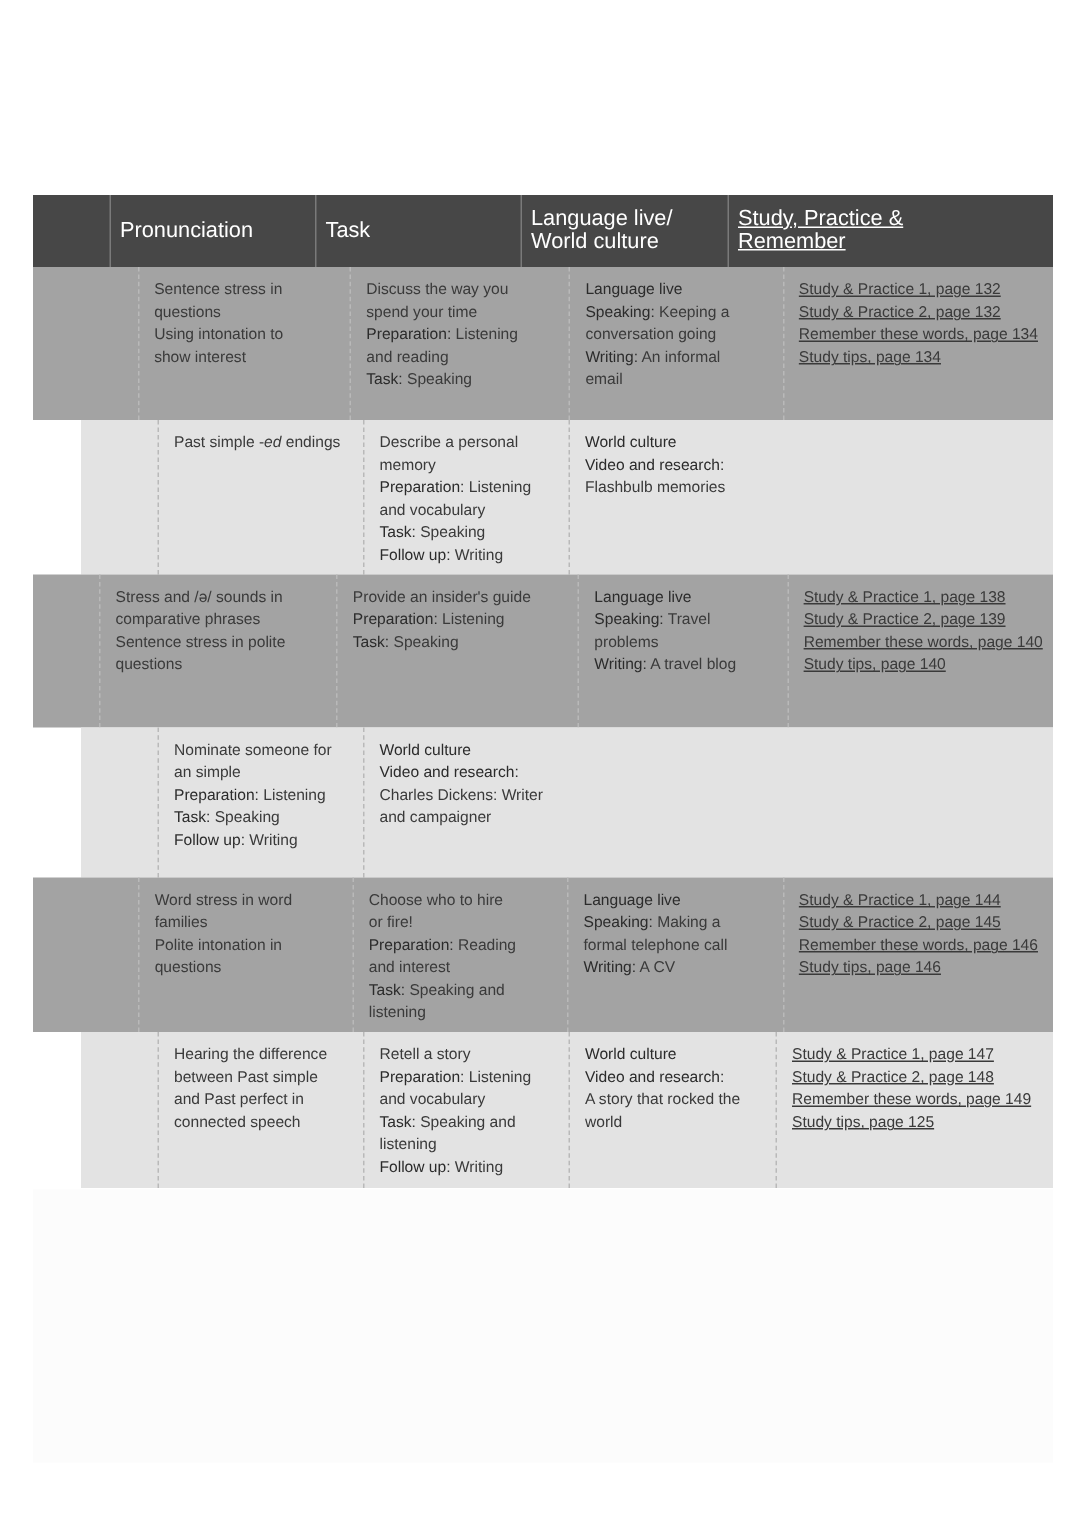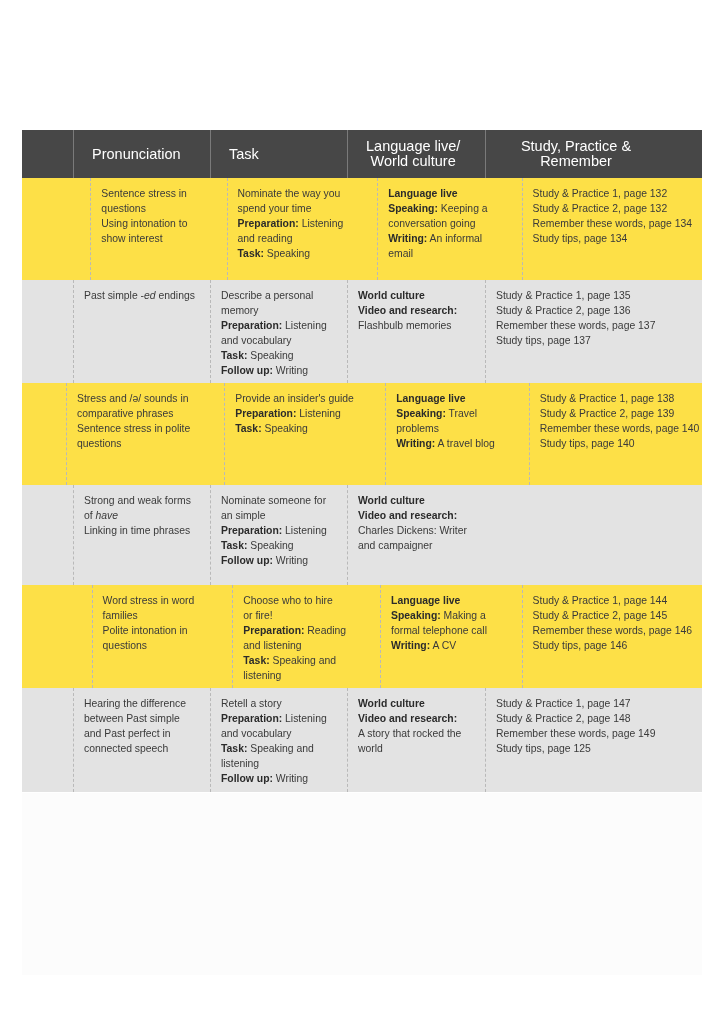--- a/index.html
+++ b/index.html
@@ -36,44 +36,43 @@
   .header-row {
     background: #474747;
     height: 48px;
     color: #ffffff;
   }
   .header-row .cell {
     display: flex;
     align-items: center;
     font-size: 14.5px;
     line-height: 15px;
-    padding: 0 18px;
+    padding: 0 6px;
     border-left: 1px solid #7a7a7a;
     box-sizing: border-box;
-    text-align: center;
   }
   .header-row .cell:first-child { border-left: none; }
   .c0 { width: 51px; }
   .c1 { width: 137px; }
   .c2 { width: 137px; }
   .c3 { width: 138px; }
-  .c4 { width: 181px; }
+  .c4 { width: 181px; text-decoration: underline; }
 
   .body-row .cell {
     box-sizing: border-box;
     padding: 8px 10px 6px 10px;
     font-size: 10.4px;
     line-height: 15.1px;
     border-left: 1px dashed #b9b9b9;
   }
   .body-row .cell:first-child { border-left: none; }
-  .body-row.white { background: #fde047; gap: 24px; }
-  .body-row.gray { background: #e3e3e3; }
+  .body-row.white { background: #a3a3a3; gap: 24px; }
+  .body-row.gray { background: #e3e3e3; margin-left: 32px; }
   .line { display: block; white-space: nowrap; }
-  b { font-weight: bold; color: #2b2b2b; }
+  b { font-weight: normal; color: #2b2b2b; }
   i { font-style: italic; }
 </style>
 </head>
 <body>
 
 <div class="page-panel"></div>
 
 <div class="table">
 
   <div class="row header-row">
@@ -91,21 +90,21 @@
 
   <div class="row body-row white" style="height:102px">
     <div class="cell c0"></div>
     <div class="cell c1">
       <span class="line">Sentence stress in</span>
       <span class="line">questions</span>
       <span class="line">Using intonation to</span>
       <span class="line">show interest</span>
     </div>
     <div class="cell c2">
-      <span class="line"><b></b><span>Nominate the way you</span></span>
+      <span class="line"><b></b><span>Discuss the way you</span></span>
       <span class="line"><b></b><span>spend your time</span></span>
       <span class="line"><b>Preparation:</b><span> Listening</span></span>
       <span class="line"><b></b><span>and reading</span></span>
       <span class="line"><b>Task:</b><span> Speaking</span></span>
     </div>
     <div class="cell c3">
       <span class="line"><b>Language live</b><span></span></span>
       <span class="line"><b>Speaking:</b><span> Keeping a</span></span>
       <span class="line"><b></b><span>conversation going</span></span>
       <span class="line"><b>Writing:</b><span> An informal</span></span>
@@ -130,26 +129,20 @@
       <span class="line"><b>Preparation:</b><span> Listening</span></span>
       <span class="line"><b></b><span>and vocabulary</span></span>
       <span class="line"><b>Task:</b><span> Speaking</span></span>
       <span class="line"><b>Follow up:</b><span> Writing</span></span>
     </div>
     <div class="cell c3">
       <span class="line"><b>World culture</b><span></span></span>
       <span class="line"><b>Video and research:</b><span></span></span>
       <span class="line"><b></b><span>Flashbulb memories</span></span>
     </div>
-    <div class="cell c4">
-      <span class="line">Study &amp; Practice 1, page 135</span>
-      <span class="line">Study &amp; Practice 2, page 136</span>
-      <span class="line">Remember these words, page 137</span>
-      <span class="line">Study tips, page 137</span>
-    </div>
   </div>
 
   <div class="row body-row white" style="height:102px">
     <div class="cell c0"></div>
     <div class="cell c1">
       <span class="line">Stress and /ə/ sounds in</span>
       <span class="line">comparative phrases</span>
       <span class="line">Sentence stress in polite</span>
       <span class="line">questions</span>
     </div>
@@ -167,25 +160,20 @@
     <div class="cell c4">
       <span class="line">Study &amp; Practice 1, page 138</span>
       <span class="line">Study &amp; Practice 2, page 139</span>
       <span class="line">Remember these words, page 140</span>
       <span class="line">Study tips, page 140</span>
     </div>
   </div>
 
   <div class="row body-row gray" style="height:100px">
     <div class="cell c0"></div>
-    <div class="cell c1">
-      <span class="line">Strong and weak forms</span>
-      <span class="line"><span>of </span><i>have</i></span>
-      <span class="line">Linking in time phrases</span>
-    </div>
     <div class="cell c2">
       <span class="line"><b></b><span>Nominate someone for</span></span>
       <span class="line"><b></b><span>an simple</span></span>
       <span class="line"><b>Preparation:</b><span> Listening</span></span>
       <span class="line"><b>Task:</b><span> Speaking</span></span>
       <span class="line"><b>Follow up:</b><span> Writing</span></span>
     </div>
     <div class="cell c3">
       <span class="line"><b>World culture</b><span></span></span>
       <span class="line"><b>Video and research:</b><span></span></span>
@@ -199,21 +187,21 @@
     <div class="cell c1">
       <span class="line">Word stress in word</span>
       <span class="line">families</span>
       <span class="line">Polite intonation in</span>
       <span class="line">questions</span>
     </div>
     <div class="cell c2">
       <span class="line"><b></b><span>Choose who to hire</span></span>
       <span class="line"><b></b><span>or fire!</span></span>
       <span class="line"><b>Preparation:</b><span> Reading</span></span>
-      <span class="line"><b></b><span>and listening</span></span>
+      <span class="line"><b></b><span>and interest</span></span>
       <span class="line"><b>Task:</b><span> Speaking and</span></span>
       <span class="line"><b></b><span>listening</span></span>
     </div>
     <div class="cell c3">
       <span class="line"><b>Language live</b><span></span></span>
       <span class="line"><b>Speaking:</b><span> Making a</span></span>
       <span class="line"><b></b><span>formal telephone call</span></span>
       <span class="line"><b>Writing:</b><span> A CV</span></span>
     </div>
     <div class="cell c4">

